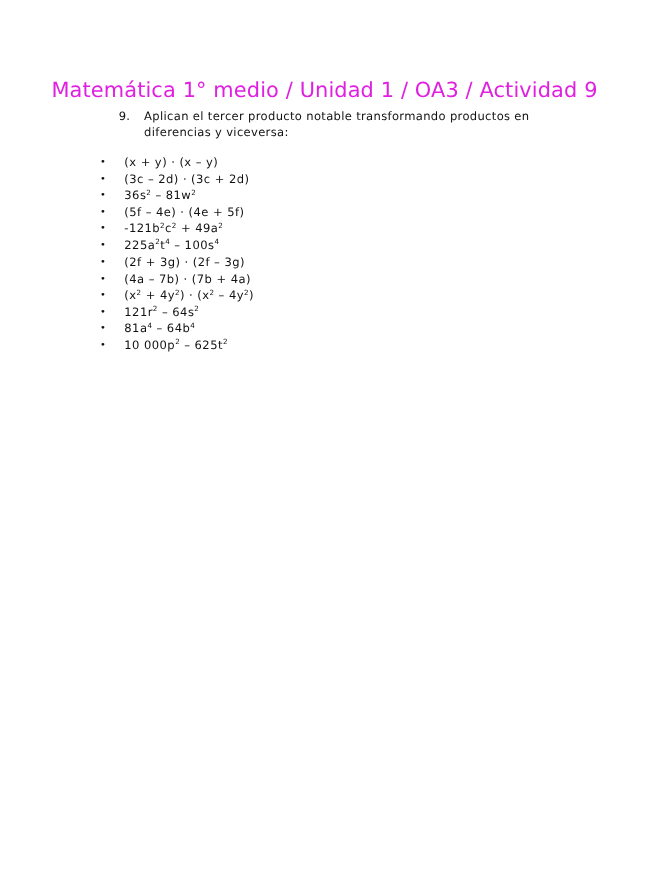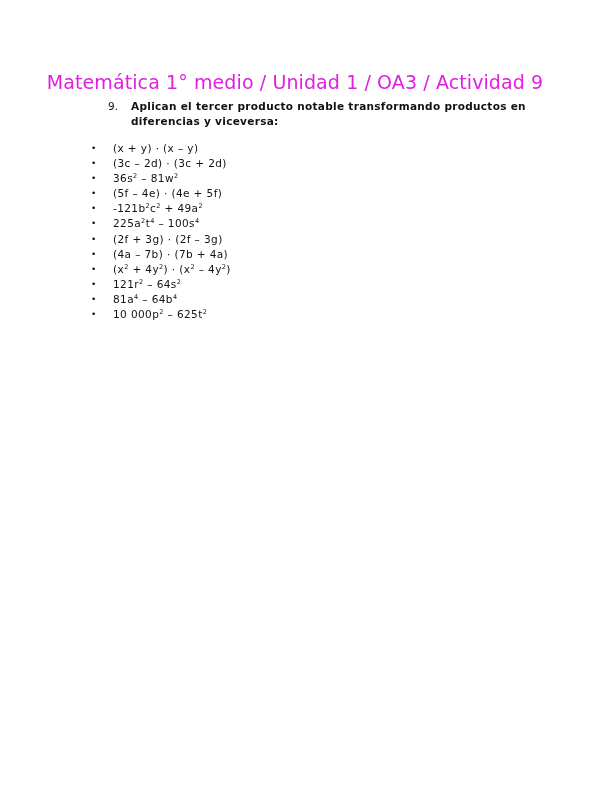--- a/index.html
+++ b/index.html
@@ -36,21 +36,20 @@
     }
     .exercise-num {
       position: absolute;
       left: -9px;
       top: 0;
     }
     .exercise-text {
       display: block;
       padding-left: 14px;
       letter-spacing: 0.3px;
-      font-weight: bold;
     }
     .items {
       position: absolute;
       top: 141px;
       left: 0;
       margin: 0;
       padding: 0;
       list-style: none;
     }
     .item {

